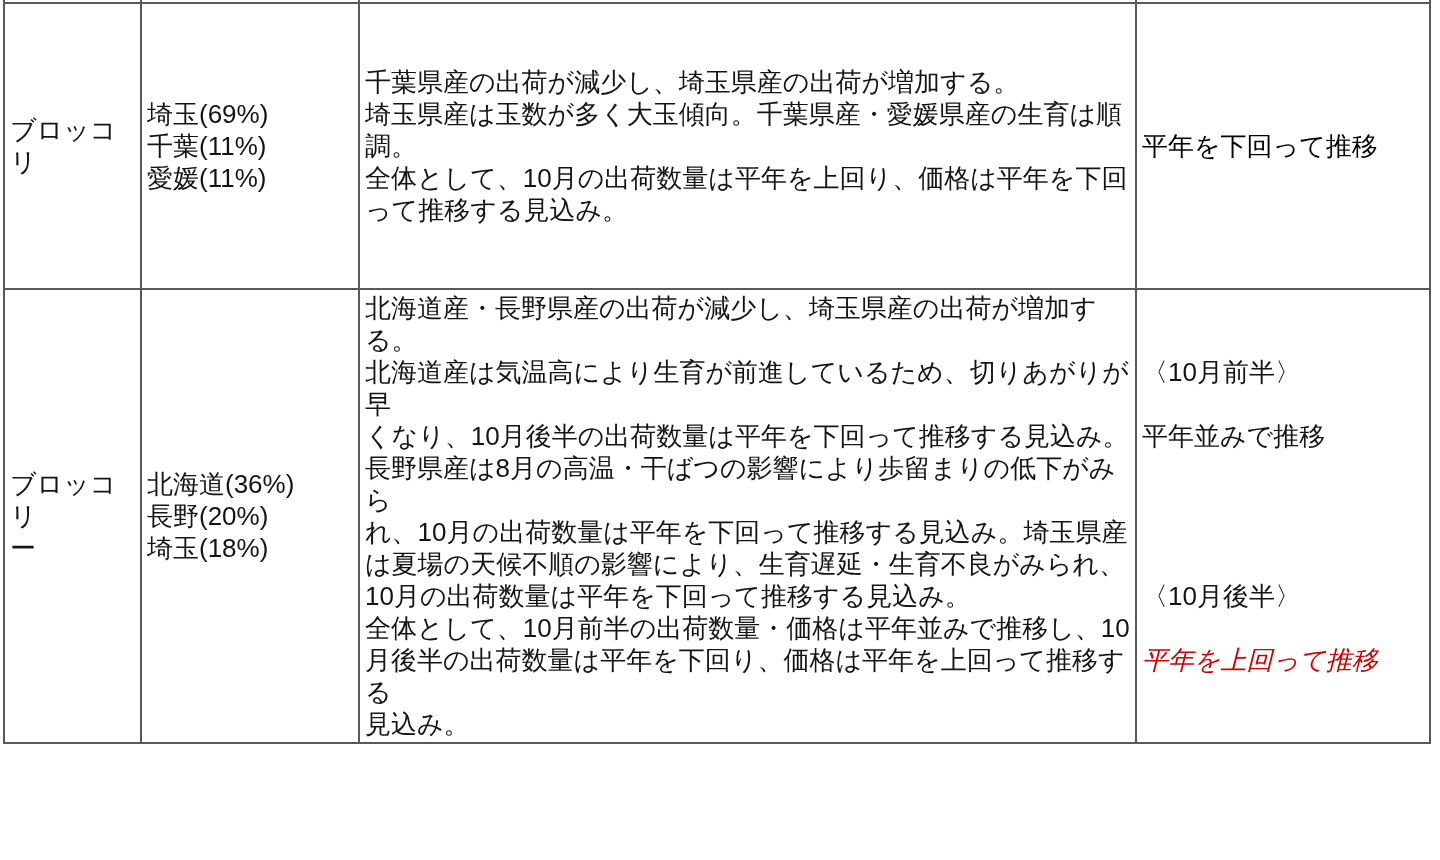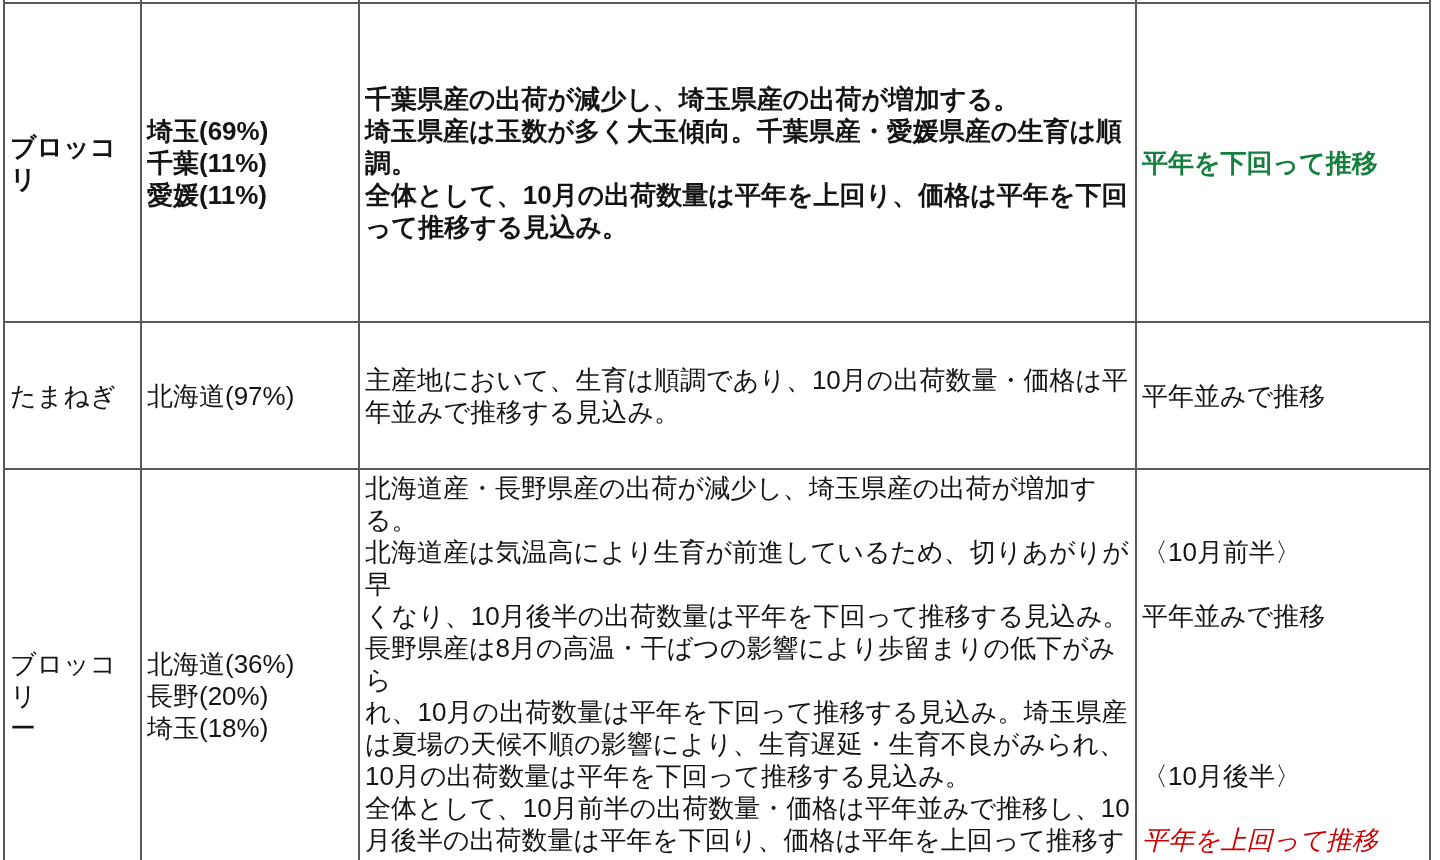--- a/index.html
+++ b/index.html
@@ -26,21 +26,21 @@
     vertical-align: middle;
     text-align: left;
     font-size: 26px;
     line-height: 32px;
     padding: 2px 4px 2px 5px;
     white-space: pre-line;
     word-break: break-all;
     overflow: hidden;
   }
   tr.partial-row td { height: 12px; padding: 0; }
-  tr.row-satoimo td { height: 319px; font-weight: bold; }
+  tr.row-satoimo td { height: 286px; }
   tr.row-tamanegi td { height: 147px; }
   tr.row-broccoli td { height: 442px; }
   .period-block + .period-block { margin-top: 32px; }
 </style>
 </head>
 <body>
 
 <div class="screen">
   <table class="outlook">
     <colgroup>
@@ -61,30 +61,23 @@
     <tr class="row-satoimo">
       <td>ブロッコリ</td>
       <td>埼玉(69%)
 千葉(11%)
 愛媛(11%)</td>
       <td>千葉県産の出荷が減少し、埼玉県産の出荷が増加する。
 埼玉県産は玉数が多く大玉傾向。千葉県産・愛媛県産の生育は順
 調。
 全体として、10月の出荷数量は平年を上回り、価格は平年を下回
 って推移する見込み。</td>
-      <td><span style="color: #15803d;">平年を下回って推移</span></td>
+      <td><span style="color: #000000;">平年を下回って推移</span></td>
     </tr>
 
-    <tr class="row-tamanegi">
-      <td>たまねぎ</td>
-      <td>北海道(97%)</td>
-      <td>主産地において、生育は順調であり、10月の出荷数量・価格は平
-年並みで推移する見込み。</td>
-      <td><span style="color: rgb(20, 20, 20);">平年並みで推移</span></td>
-    </tr>
 
     <tr class="row-broccoli">
       <td>ブロッコリ
 ー</td>
       <td>北海道(36%)
 長野(20%)
 埼玉(18%)</td>
       <td>北海道産・長野県産の出荷が減少し、埼玉県産の出荷が増加する。
 北海道産は気温高により生育が前進しているため、切りあがりが早
 くなり、10月後半の出荷数量は平年を下回って推移する見込み。

